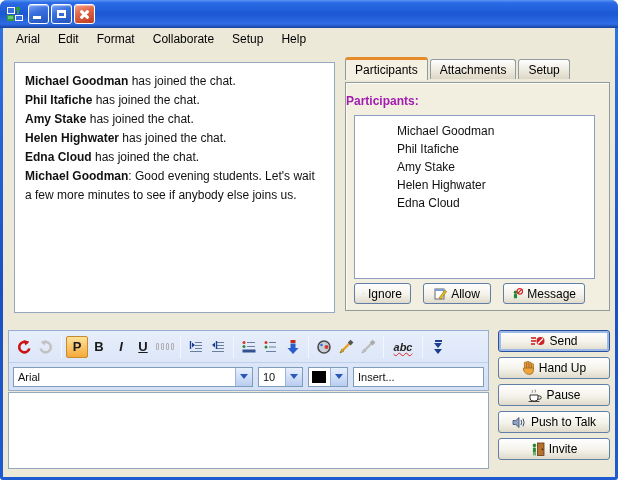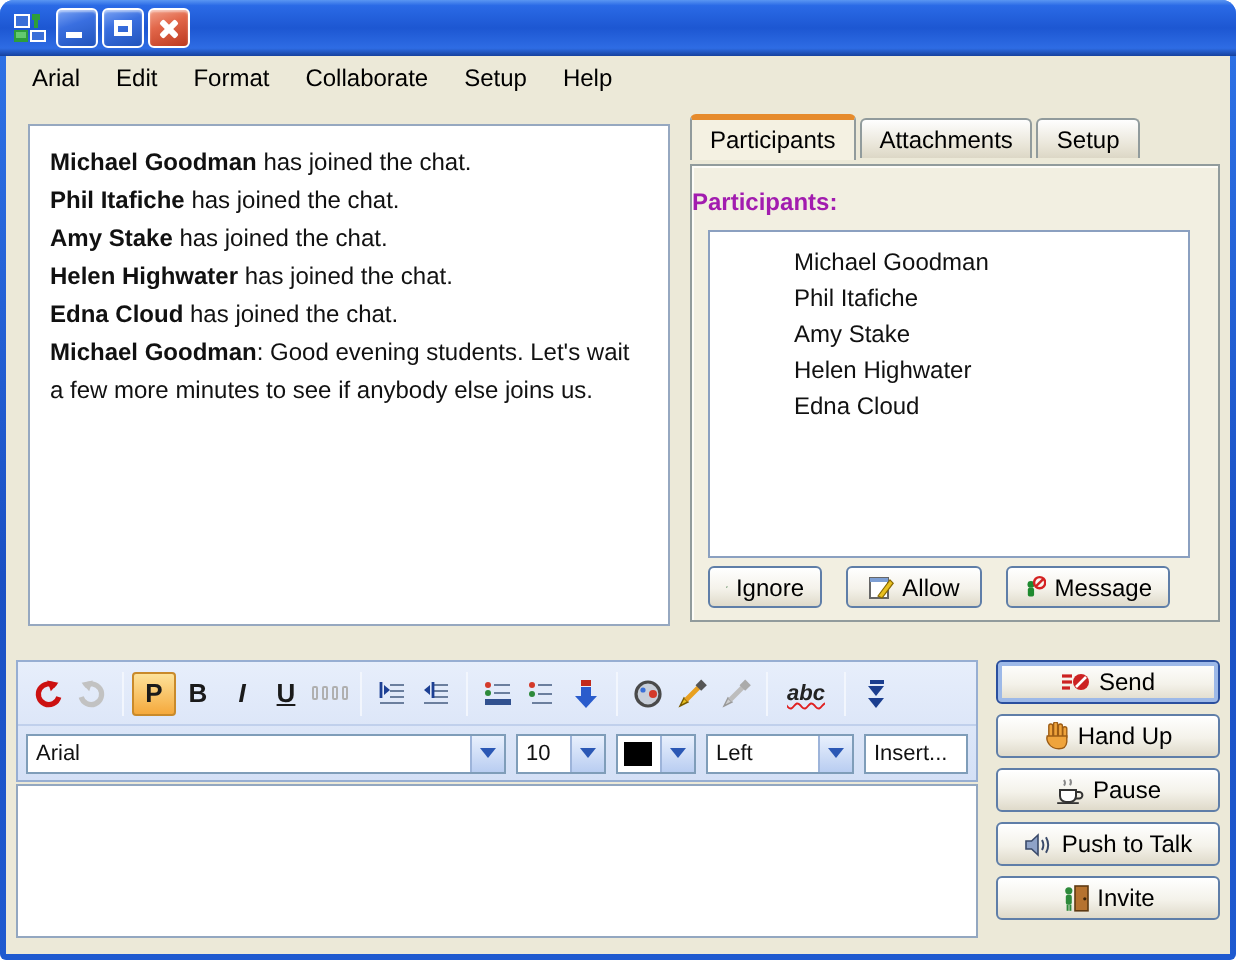--- a/index.html
+++ b/index.html
@@ -316,24 +316,20 @@
             <span class="drop"></span>
           </div>
           <div class="combo" style="width:45px">
             <span class="val">10</span>
             <span class="drop"></span>
           </div>
           <div class="combo" style="width:40px">
             <span class="swatch"></span>
             <span class="drop" style="margin-left:auto"></span>
           </div>
-          <div class="combo" style="width:74px">
-            <span class="val">Left</span>
-            <span class="drop"></span>
-          </div>
           <div class="combo" style="flex:1">
             <span class="val">Insert...</span>
           </div>
         </div>
       </div>
 
       <div class="composer"></div>
 
       <div class="actions">
         <button class="xpbtn default">

